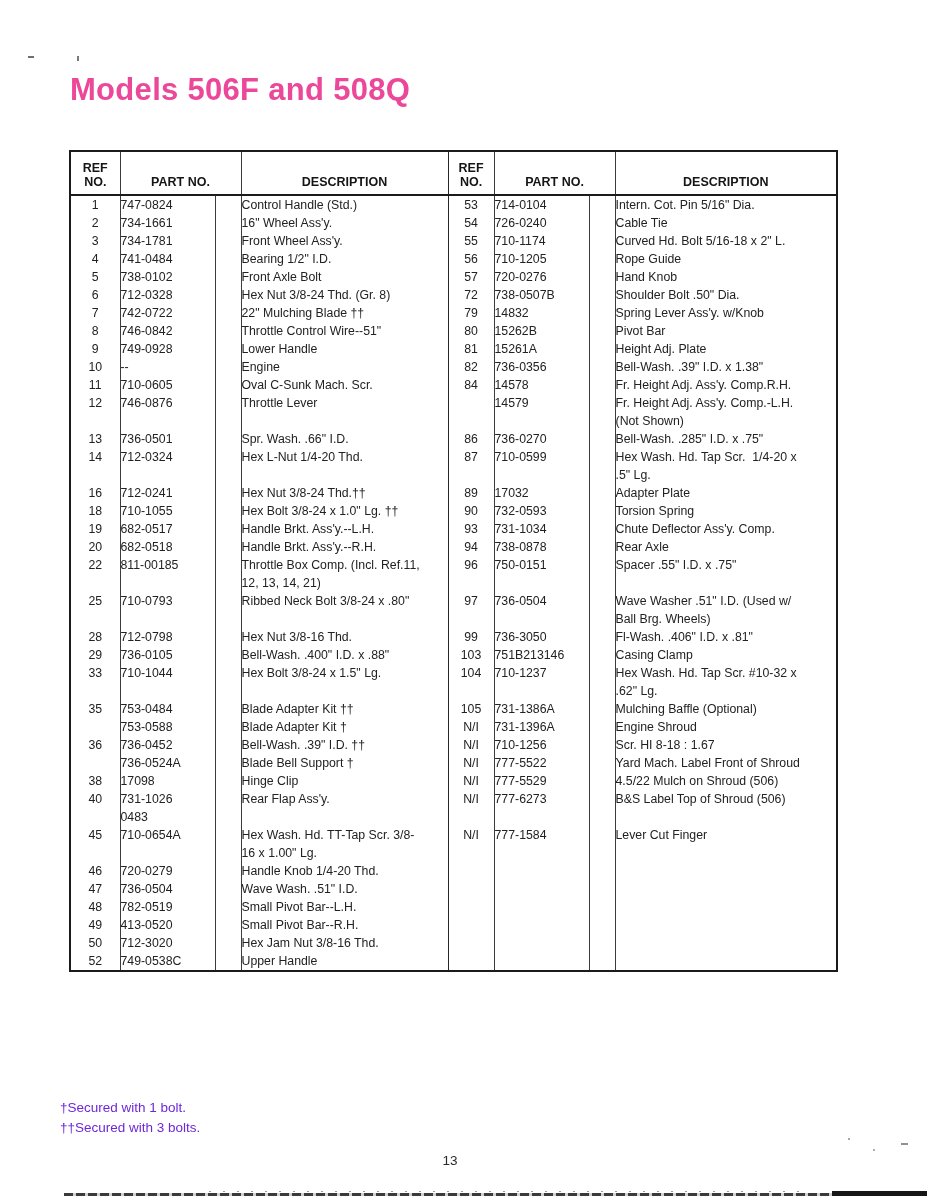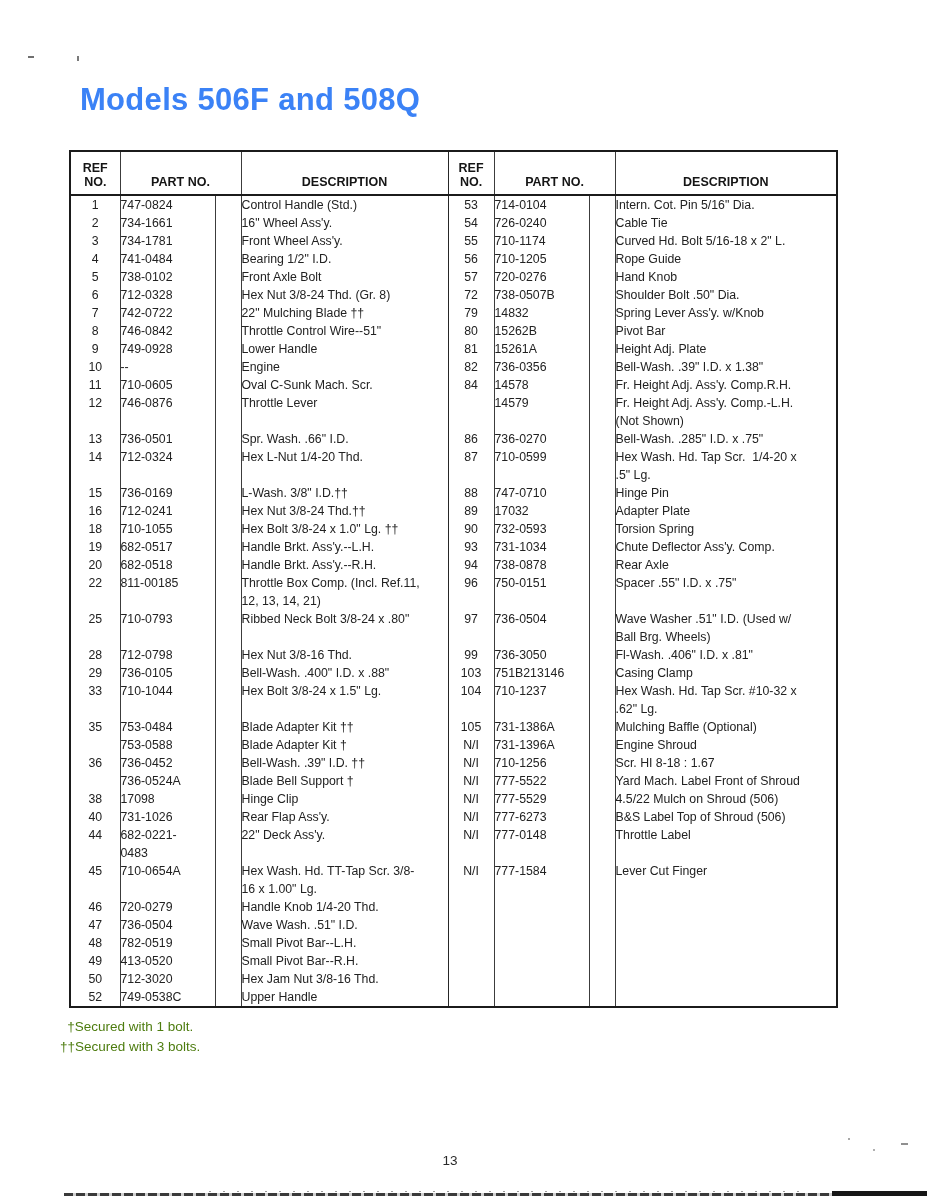--- a/index.html
+++ b/index.html
@@ -7,22 +7,22 @@
     position:relative;
     width:927px; height:1200px;
     margin:0 auto;
     background:#ffffff;
     font-family:"Liberation Sans", sans-serif;
     color:#1e1e1e;
     overflow:hidden;
   }
   .title {
     position:absolute; left:68px; top:70px;
-    font-size:31px; font-weight:bold; color:#3b82f6;
-    letter-spacing:0.3px; margin:12px;
+    font-size:31px; font-weight:bold; color:#ec4899;
+    letter-spacing:0.3px; margin:2px;
   }
   .parts-table-wrap { position:absolute; left:69px; top:150px; }
   table.parts {
     border-collapse:collapse; table-layout:fixed;
     width:767px;
     border:2px solid #1b1b1b;
   }
   table.parts th {
     font-size:12.5px; font-weight:bold; color:#151515;
     vertical-align:bottom; text-align:center;
@@ -34,22 +34,22 @@
     font-size:12.3px; line-height:18px; height:18px;
     padding:0; white-space:pre; overflow:visible;
     color:#222;
   }
   .b-r  { border-right:1px solid #3c3c3c; }
   .b-rm { border-right:1.5px solid #262626; }
   td.ref  { text-align:center; }
   td.part { padding-left:7px; }
   td.desc { padding-left:6px; }
   .footnotes {
-    position:absolute; left:60px; top:1017px;
-    font-size:13.5px; line-height:20px; color:#4d7c0f;text-align:center;
+    position:absolute; left:60px; top:1098px;
+    font-size:13.5px; line-height:20px; color:#6d28d9;
   }
   .page-number {
     position:absolute; left:0; top:1153px; width:900px;
     text-align:center; font-size:13.5px; color:#2a2a2a;
   }
   .scan-edge {
     position:absolute; left:64px; top:1191px; width:863px; height:5px;
     background:
       repeating-linear-gradient(90deg, #3a3a3a 0 9px, rgba(120,120,120,.35) 9px 12px);
     background-size:100% 3px; background-position:0 2px; background-repeat:no-repeat;
@@ -259,30 +259,20 @@
             <td class="ref b-r"></td>
             <td class="part b-r"></td>
             <td class="gap b-r"></td>
             <td class="desc b-rm"></td>
             <td class="ref b-r"></td>
             <td class="part b-r"></td>
             <td class="gap b-r"></td>
             <td class="desc ">.5" Lg.</td>
           </tr>
           <tr>
-            <td class="ref b-r">15</td>
-            <td class="part b-r">736-0169</td>
-            <td class="gap b-r"></td>
-            <td class="desc b-rm">L-Wash. 3/8" I.D.††</td>
-            <td class="ref b-r">88</td>
-            <td class="part b-r">747-0710</td>
-            <td class="gap b-r"></td>
-            <td class="desc ">Hinge Pin</td>
-          </tr>
-          <tr>
             <td class="ref b-r">16</td>
             <td class="part b-r">712-0241</td>
             <td class="gap b-r"></td>
             <td class="desc b-rm">Hex Nut 3/8-24 Thd.††</td>
             <td class="ref b-r">89</td>
             <td class="part b-r">17032</td>
             <td class="gap b-r"></td>
             <td class="desc ">Adapter Plate</td>
           </tr>
           <tr>
@@ -447,30 +437,20 @@
           </tr>
           <tr>
             <td class="ref b-r">40</td>
             <td class="part b-r">731-1026</td>
             <td class="gap b-r"></td>
             <td class="desc b-rm">Rear Flap Ass'y.</td>
             <td class="ref b-r">N/I</td>
             <td class="part b-r">777-6273</td>
             <td class="gap b-r"></td>
             <td class="desc ">B&amp;S Label Top of Shroud (506)</td>
-          </tr>
-          <tr>
-            <td class="ref b-r">44</td>
-            <td class="part b-r">682-0221-</td>
-            <td class="gap b-r"></td>
-            <td class="desc b-rm">22" Deck Ass'y.</td>
-            <td class="ref b-r">N/I</td>
-            <td class="part b-r">777-0148</td>
-            <td class="gap b-r"></td>
-            <td class="desc ">Throttle Label</td>
           </tr>
           <tr>
             <td class="ref b-r"></td>
             <td class="part b-r">0483</td>
             <td class="gap b-r"></td>
             <td class="desc b-rm"></td>
             <td class="ref b-r"></td>
             <td class="part b-r"></td>
             <td class="gap b-r"></td>
             <td class="desc "></td>

